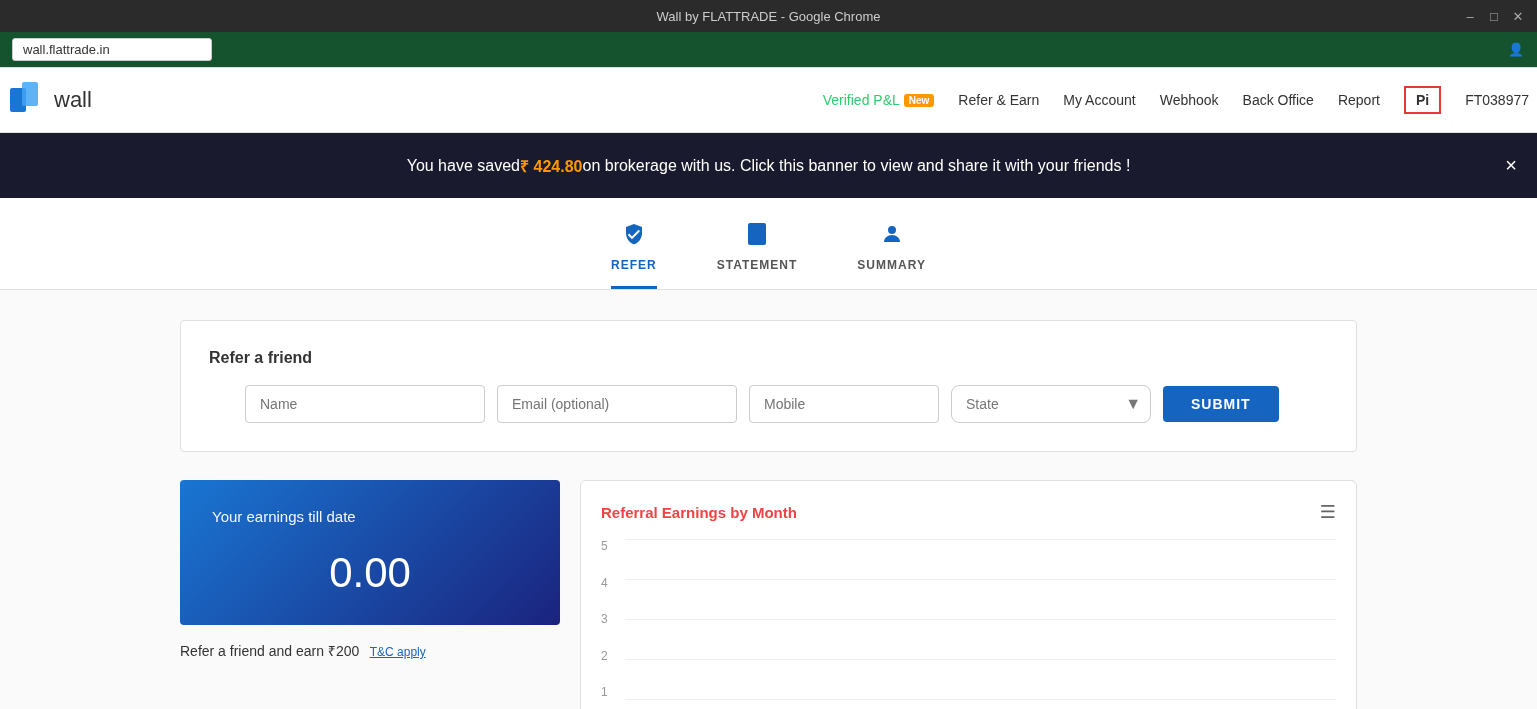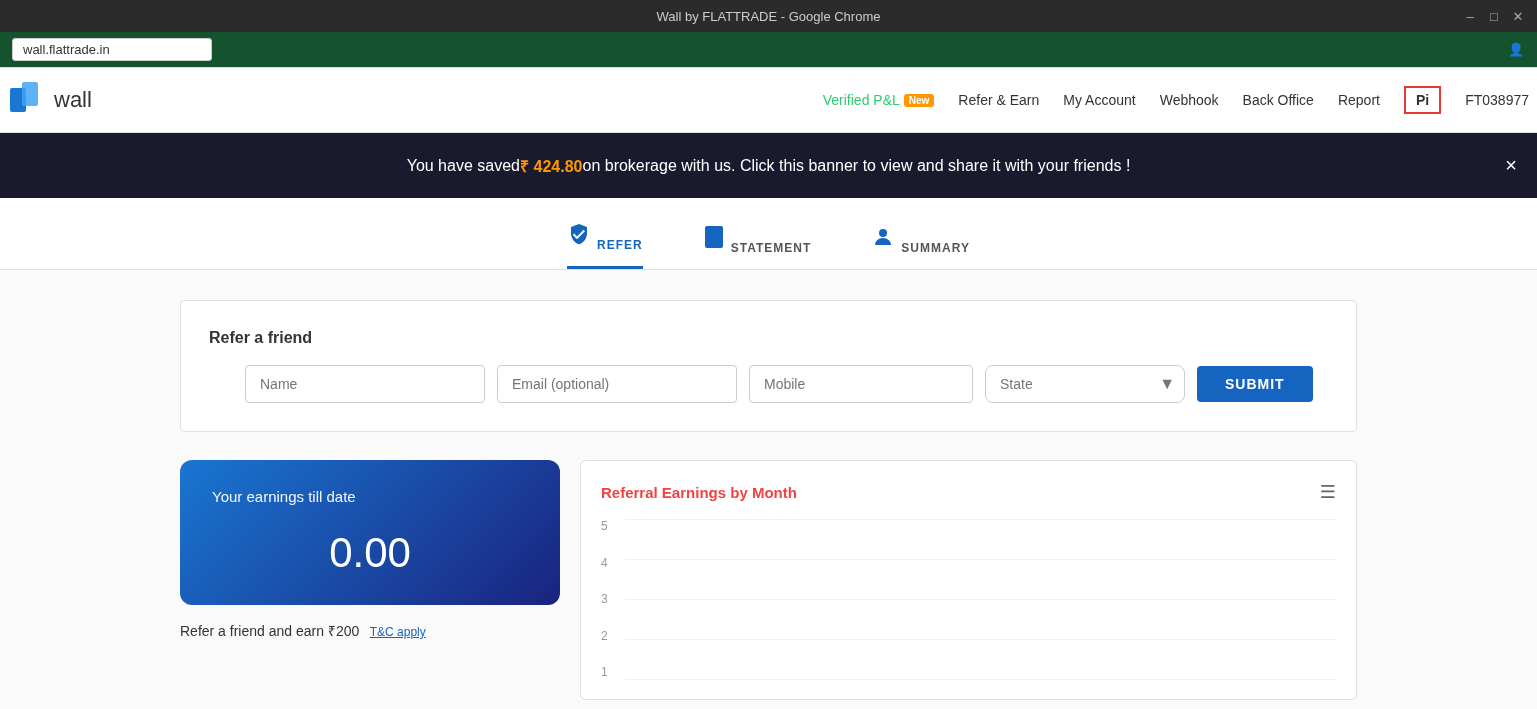--- a/index.html
+++ b/index.html
@@ -159,22 +159,22 @@
     .tabs-section {
       background: white;
       padding: 24px 0 0 0;
       display: flex;
       justify-content: center;
       gap: 60px;
       border-bottom: 1px solid #e0e0e0;
     }
     .tab {
       display: flex;
-      flex-direction: row;
-      align-items: flex-end;
+      flex-direction: column;
+      align-items: center;
       gap: 6px;
       padding-bottom: 14px;
       cursor: pointer;
       position: relative;
     }
     .tab.active {
       border-bottom: 3px solid #1565c0;
     }
     .tab-icon {
       font-size: 22px;
@@ -216,21 +216,21 @@
     }
     .refer-form input {
       border: 1px solid #ccc;
       border-radius: 4px;
       padding: 10px 14px;
       font-size: 14px;
       outline: none;
     }
     .input-name { width: 240px; }
     .input-email { width: 240px; }
-    .input-mobile { width: 224px; }
+    .input-mobile { width: 190px; }
     .state-wrapper {
       position: relative;
       width: 200px;
     }
     .state-wrapper select {
       width: 100%;
       border: 1px solid #ccc;
       border-radius: 8px;
       padding: 10px 30px 10px 14px;
       font-size: 14px;
@@ -262,21 +262,21 @@
 
     
     .bottom-panels {
       display: flex;
       gap: 20px;
     }
 
     
     .earnings-card {
       background: linear-gradient(135deg, #1976d2, #1a237e);
-      border-radius: 12px;
+      border-radius: 4px;
       padding: 28px 32px;
       color: white;
       width: 380px;
       min-height: 140px;
     }
     .earnings-card-title {
       font-size: 15px;
       margin-bottom: 24px;
       opacity: 0.95;
     }

